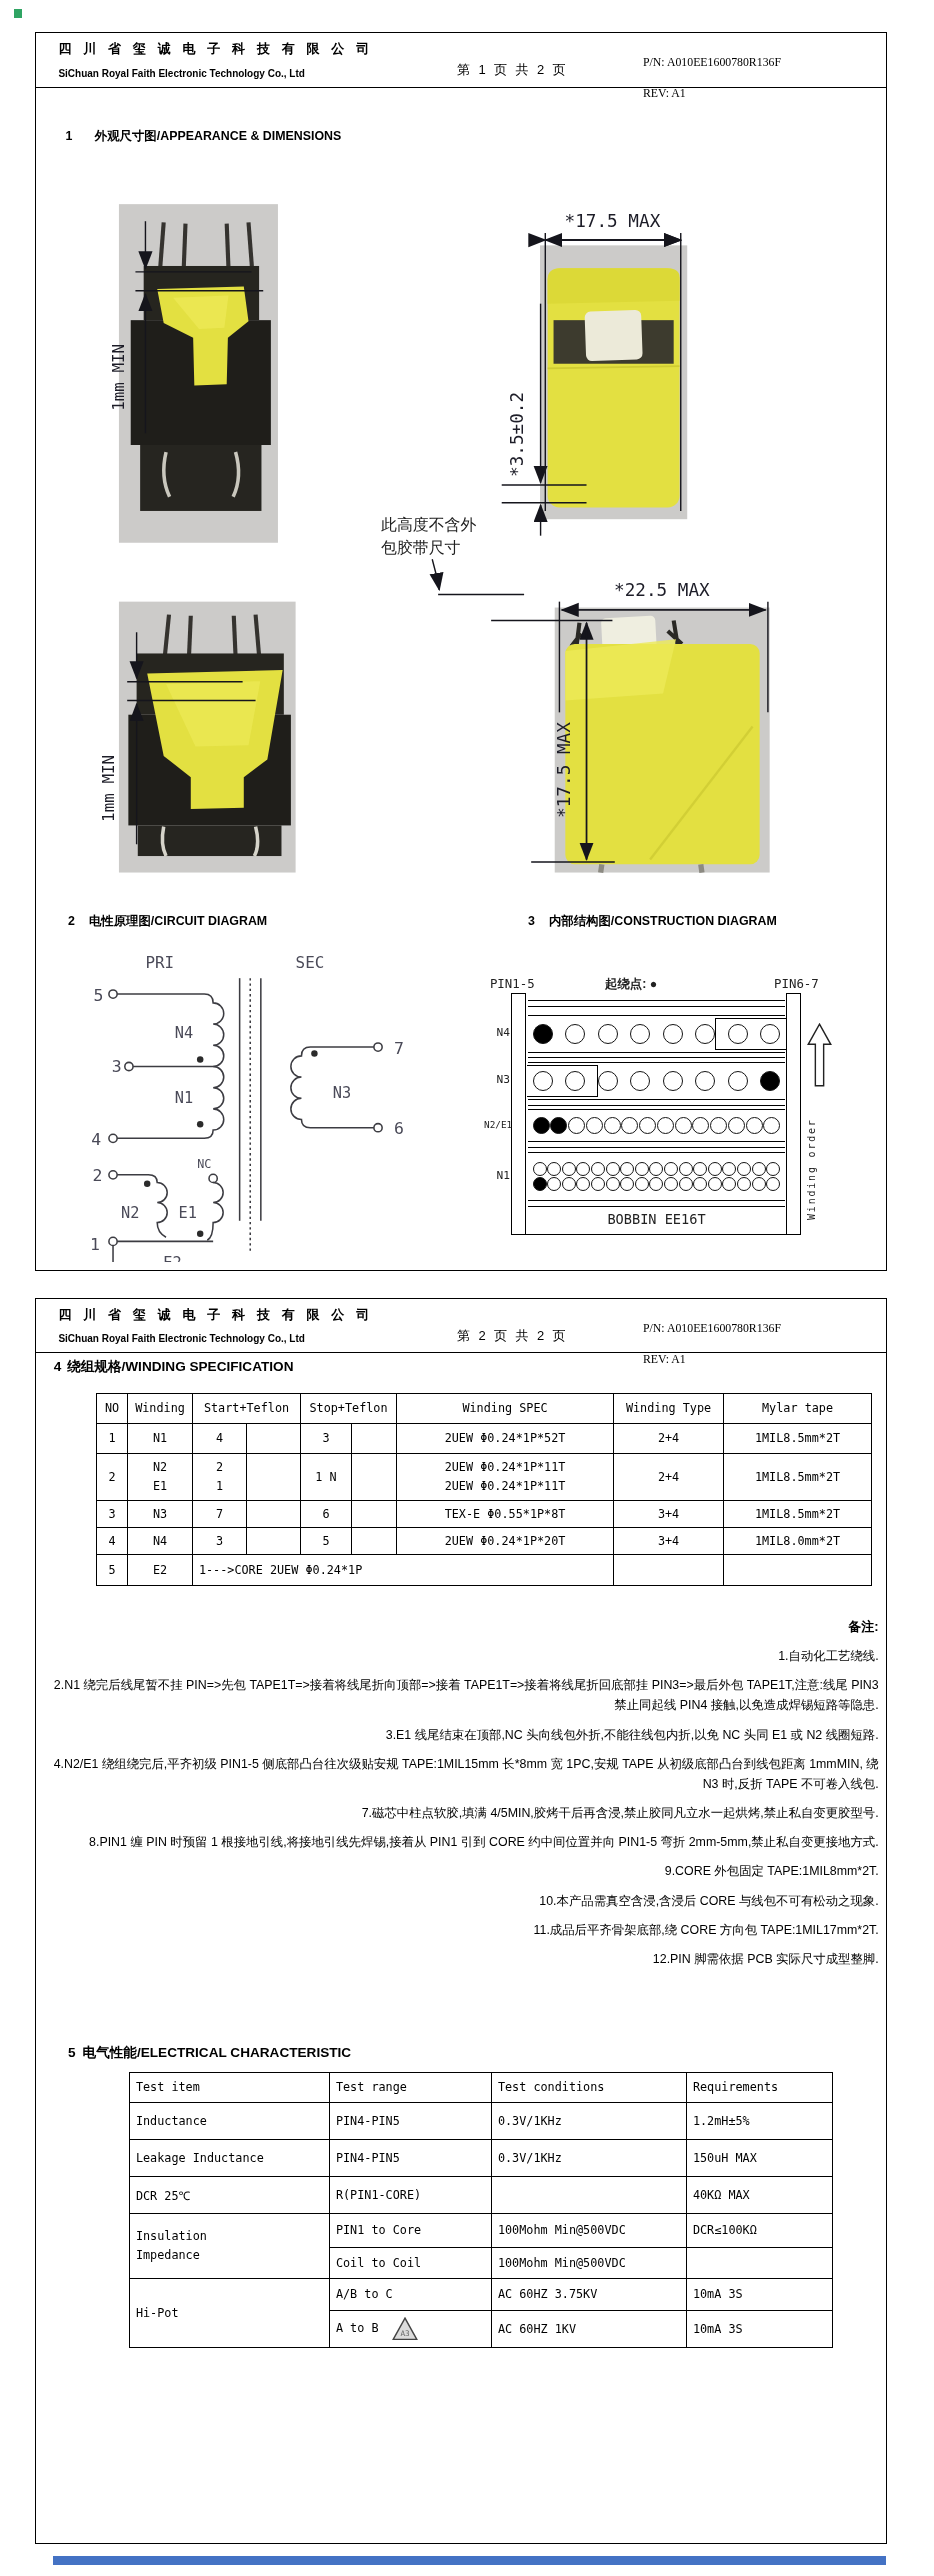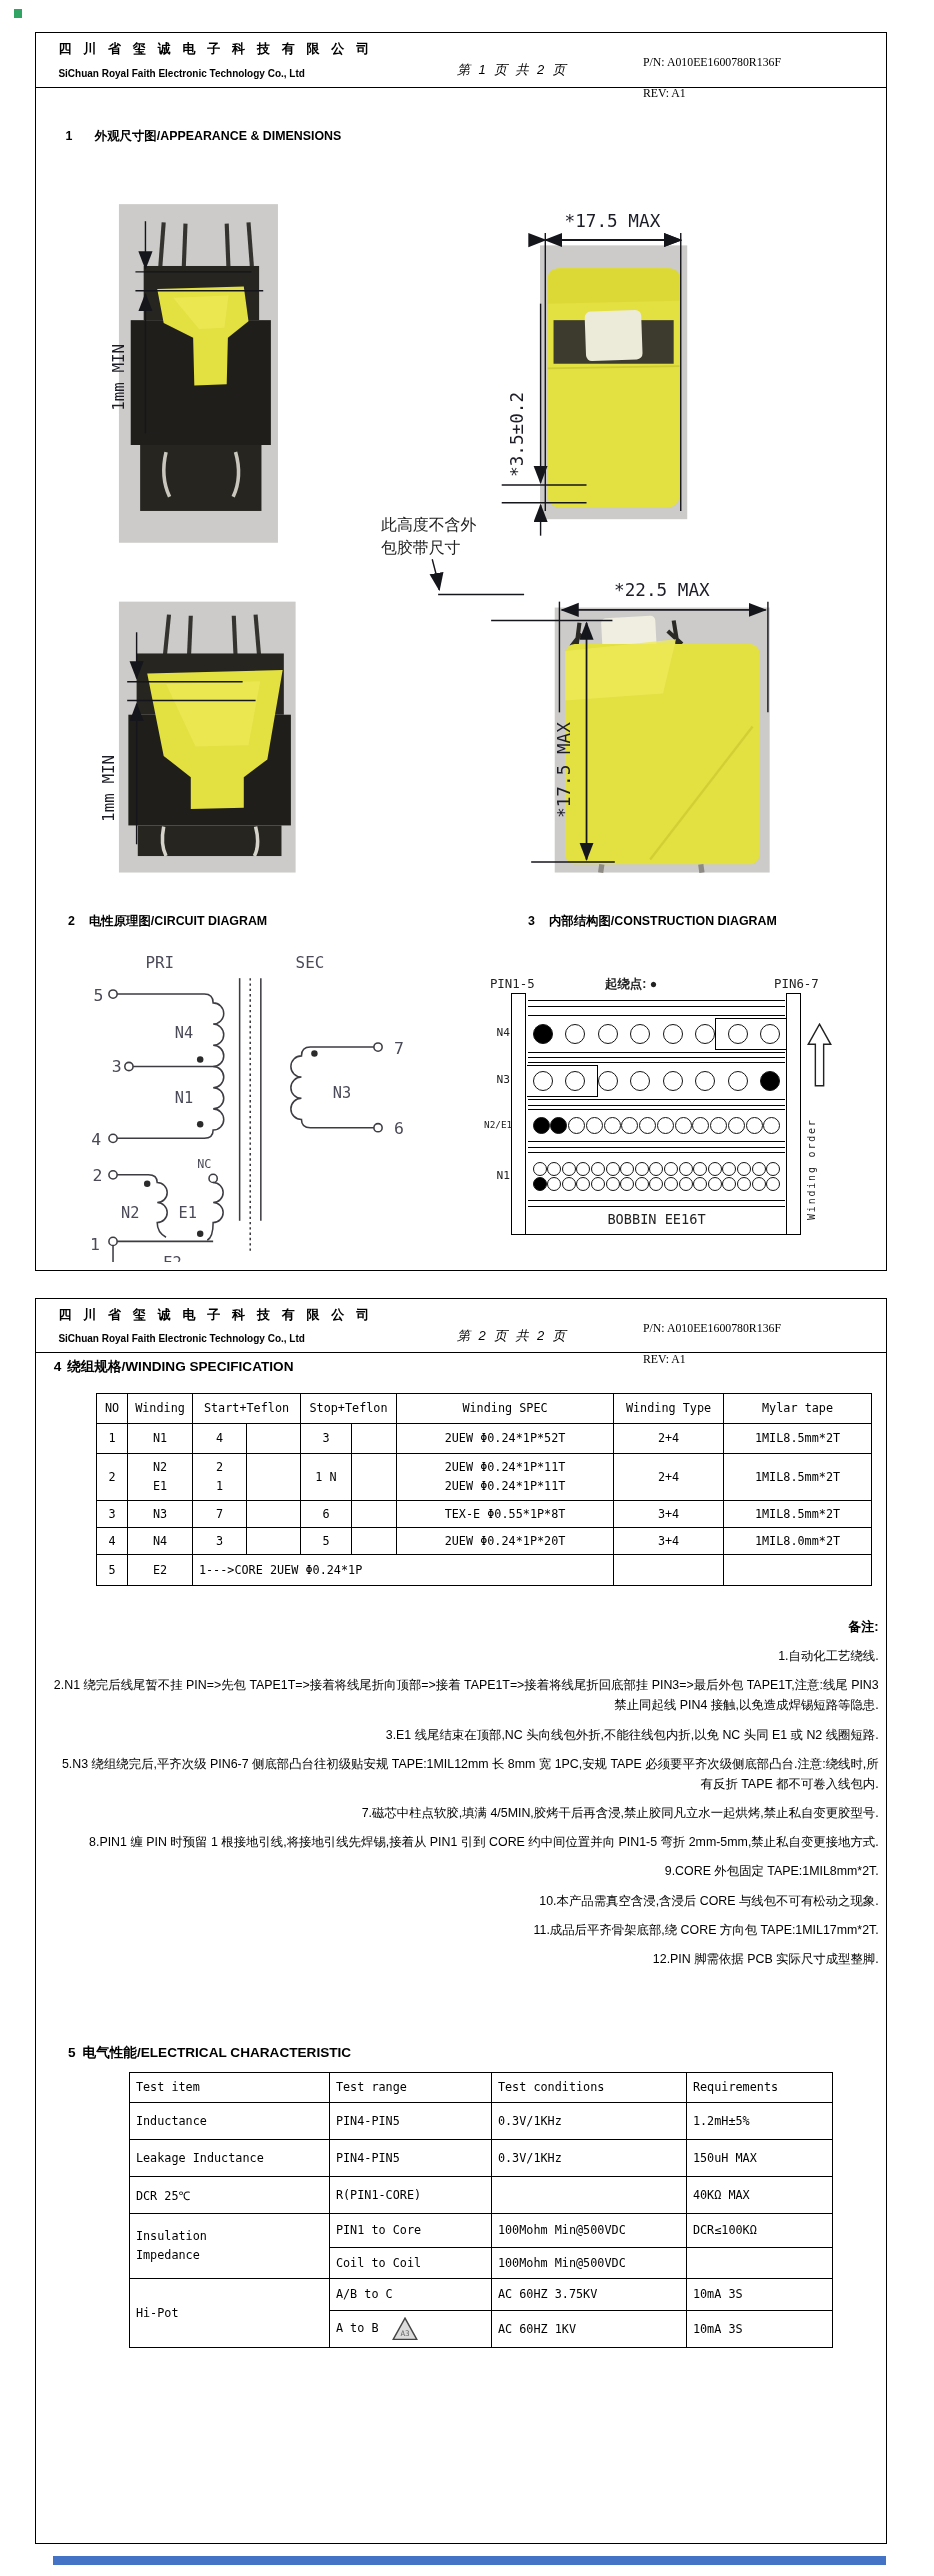--- a/index.html
+++ b/index.html
@@ -6,21 +6,21 @@
   body{width:934px;height:2576px;position:relative;background:#fff;
        font-family:"Liberation Sans",sans-serif;color:#000;}
   .page{position:absolute;left:35px;width:852px;background:#fff;
         border:1.2px solid #000;box-sizing:border-box;}
   #page1{top:32px;height:1239px;}
   #page2{top:1298px;height:1246px;}
   .hdr{position:absolute;left:0;top:0;width:100%;height:55px;
        border-bottom:1.2px solid #000;box-sizing:border-box;}
   .co-cn{position:absolute;left:22.4px;top:7px;font-size:13px;font-weight:bold;letter-spacing:4.1px;white-space:nowrap;}
   .co-en{position:absolute;left:22.4px;top:35px;font-size:10px;font-weight:bold;white-space:nowrap;}
-  .pginfo{position:absolute;left:421px;top:28px;font-size:13px;letter-spacing:2.4px;white-space:nowrap;font-style:italic;}
+  .pginfo{position:absolute;left:421px;top:28px;font-size:13px;letter-spacing:2.4px;white-space:nowrap;}
   .pn-blk{position:absolute;left:607px;top:5.9px;font-family:"Liberation Serif",serif;font-size:11.8px;}
   .pn-line{margin:16px 0 7px 0;white-space:nowrap;}
   .sec-title{position:absolute;font-weight:bold;font-size:12.4px;white-space:nowrap;}
   .sec-num{display:inline-block;margin-right:22.4px;}
   .sec-num2{display:inline-block;margin-right:14px;}
 
   
   .fig{position:absolute;left:11.8px;top:147px;width:825px;height:742px;}
   .dimtxt{font-family:"DejaVu Sans Mono",monospace;font-size:30px;fill:#1d1d28;}
   .dimtxt-s{font-family:"DejaVu Sans Mono",monospace;font-size:27px;fill:#1d1d28;}
@@ -477,21 +477,21 @@
       <td></td>
     </tr>
   </tbody>
     </table>
 
   <div class="notes">
     <p class="notes-title">备注:</p>
     <p>1.自动化工艺绕线.</p>
     <p>2.N1 绕完后线尾暂不挂 PIN=&gt;先包 TAPE1T=&gt;接着将线尾折向顶部=&gt;接着 TAPE1T=&gt;接着将线尾折回底部挂 PIN3=&gt;最后外包 TAPE1T,注意:线尾 PIN3 禁止同起线 PIN4 接触,以免造成焊锡短路等隐患.</p>
     <p>3.E1 线尾结束在顶部,NC 头向线包外折,不能往线包内折,以免 NC 头同 E1 或 N2 线圈短路.</p>
-    <p>5.N3 绕组绕完后,平齐次级 PIN6-7 侧底部凸台往初级贴安规 TAPE:1MIL12mm 长 8mm 宽 1PC,安规 TAPE 必须要平齐次级侧底部凸台.注意:绕线时,所有反折 TAPE 都不可卷入线包内.</p>
+    <p>4.N2/E1 绕组绕完后,平齐初级 PIN1-5 侧底部凸台往次级贴安规 TAPE:1MIL15mm 长*8mm 宽 1PC,安规 TAPE 从初级底部凸台到线包距离 1mmMIN, 绕 N3 时,反折 TAPE 不可卷入线包.</p>
     <p>7.磁芯中柱点软胶,填满 4/5MIN,胶烤干后再含浸,禁止胶同凡立水一起烘烤,禁止私自变更胶型号.</p>
     <p>8.PIN1 缠 PIN 时预留 1 根接地引线,将接地引线先焊锡,接着从 PIN1 引到 CORE 约中间位置并向 PIN1-5 弯折 2mm-5mm,禁止私自变更接地方式.</p>
     <p>9.CORE 外包固定 TAPE:1MIL8mm*2T.</p>
     <p>10.本产品需真空含浸,含浸后 CORE 与线包不可有松动之现象.</p>
     <p>11.成品后平齐骨架底部,绕 CORE 方向包 TAPE:1MIL17mm*2T.</p>
     <p>12.PIN 脚需依据 PCB 实际尺寸成型整脚.</p>
   </div>
 
   <div class="sec-title" style="left:32px;top:745px;font-size:13.6px;text-align:right;">
     <span class="sec-num2" style="margin-right:7px;">5</span><span>电气性能/ELECTRICAL CHARACTERISTIC</span>

